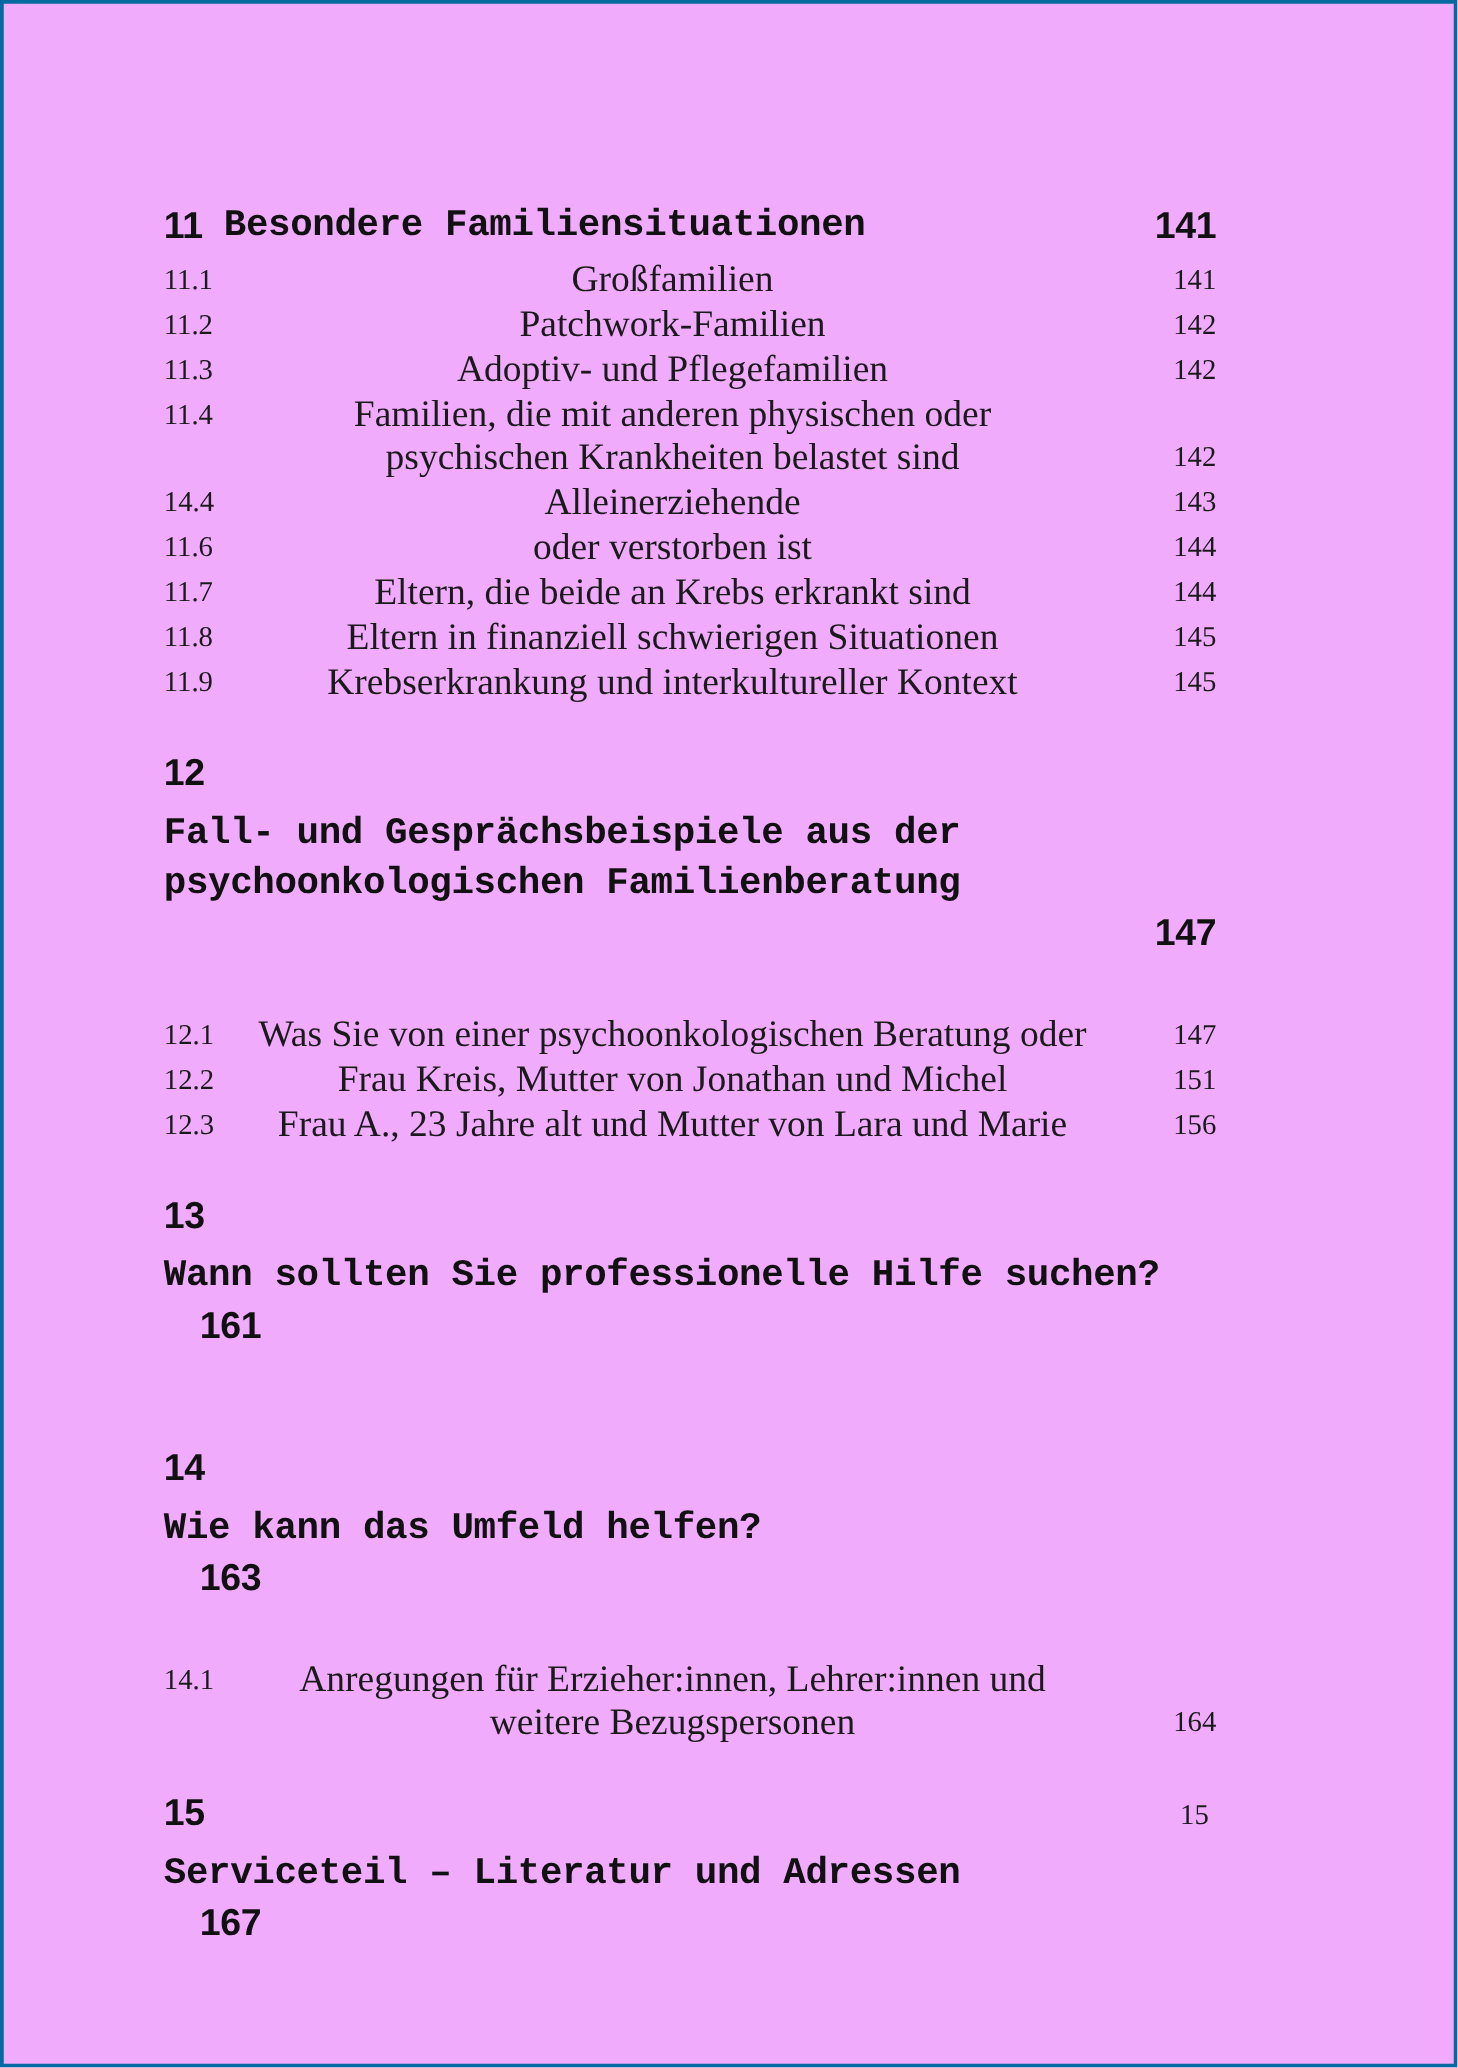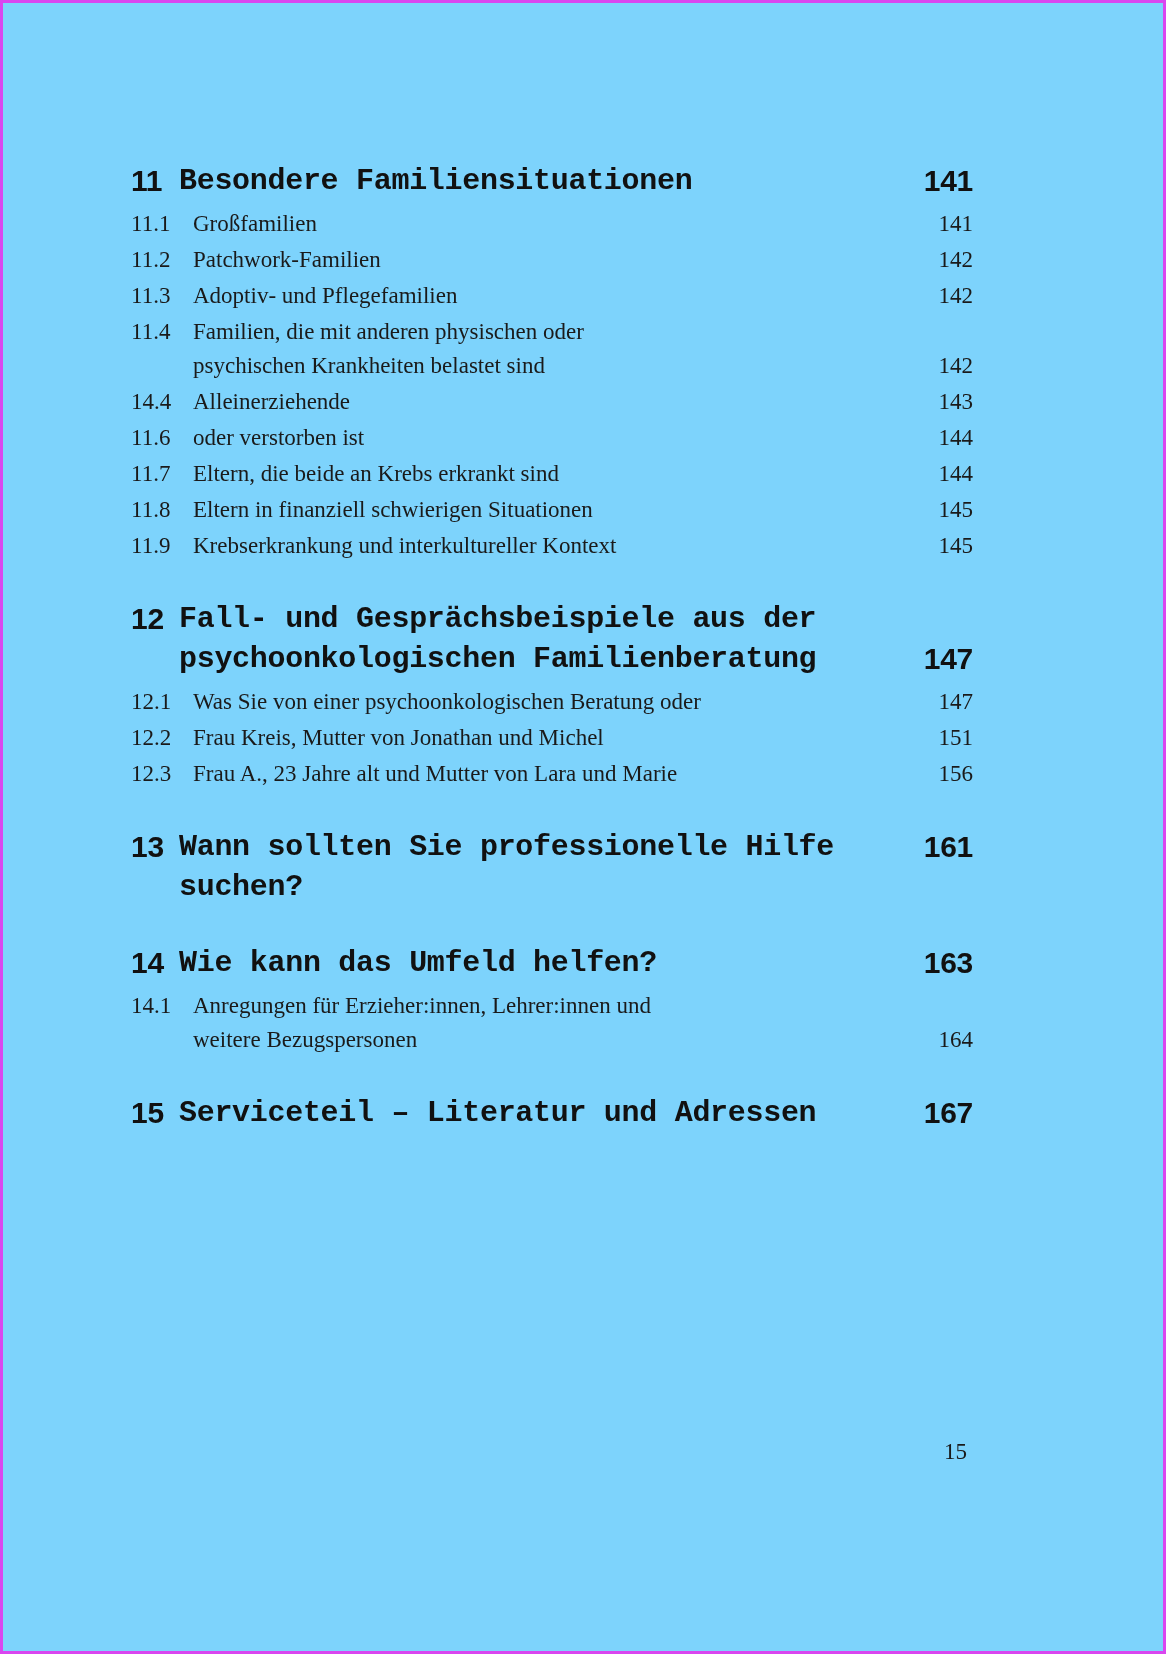--- a/index.html
+++ b/index.html
@@ -4,23 +4,23 @@
 <style>
   html, body {
     margin: 0;
     padding: 0;
     background: #ffffff;
   }
   .page {
     position: relative;
     width: 1166px;
     height: 1654px;
-    background: #7dd3fc;
+    background: #f0abfc;
     box-sizing: border-box;
-    border: 3px solid #d946ef;
+    border: 3px solid #0369a1;
     overflow: hidden;
   }
   .toc {
     position: absolute;
     left: 128px;
     top: 158px;
     width: 842px;
   }
 
   
@@ -77,40 +77,41 @@
   .sec-num {
     font-family: "Liberation Serif", serif;
     font-size: 23px;
     line-height: 34px;
     color: #1a1a1a;
     width: 62px;
     flex: 0 0 62px;
   }
   .sec-title {
     font-family: "Liberation Serif", serif;
-    font-size: 23px;
+    font-size: 30px;
     line-height: 34px;
     color: #1a1a1a;
     flex: 1 1 auto;
     padding-right: 12px;
+    text-align: center;
   }
   .sec-title .line2 { display: block; }
   .sec-page {
     font-family: "Liberation Serif", serif;
     font-size: 23px;
     line-height: 34px;
     color: #1a1a1a;
     width: 78px;
     flex: 0 0 78px;
     text-align: right;
   }
   .section.two-line .sec-page { align-self: flex-end; }
 
   
-  .block + .block .chapter { margin-top: 36px; }
+  .block + .block .chapter { margin-top: 36px; flex-direction: column; }
 
   
   .folio {
     position: absolute;
     right: 196px;
     bottom: 186px;
     font-family: "Liberation Serif", serif;
     font-size: 23px;
     color: #1a1a1a;
     text-align: right;

